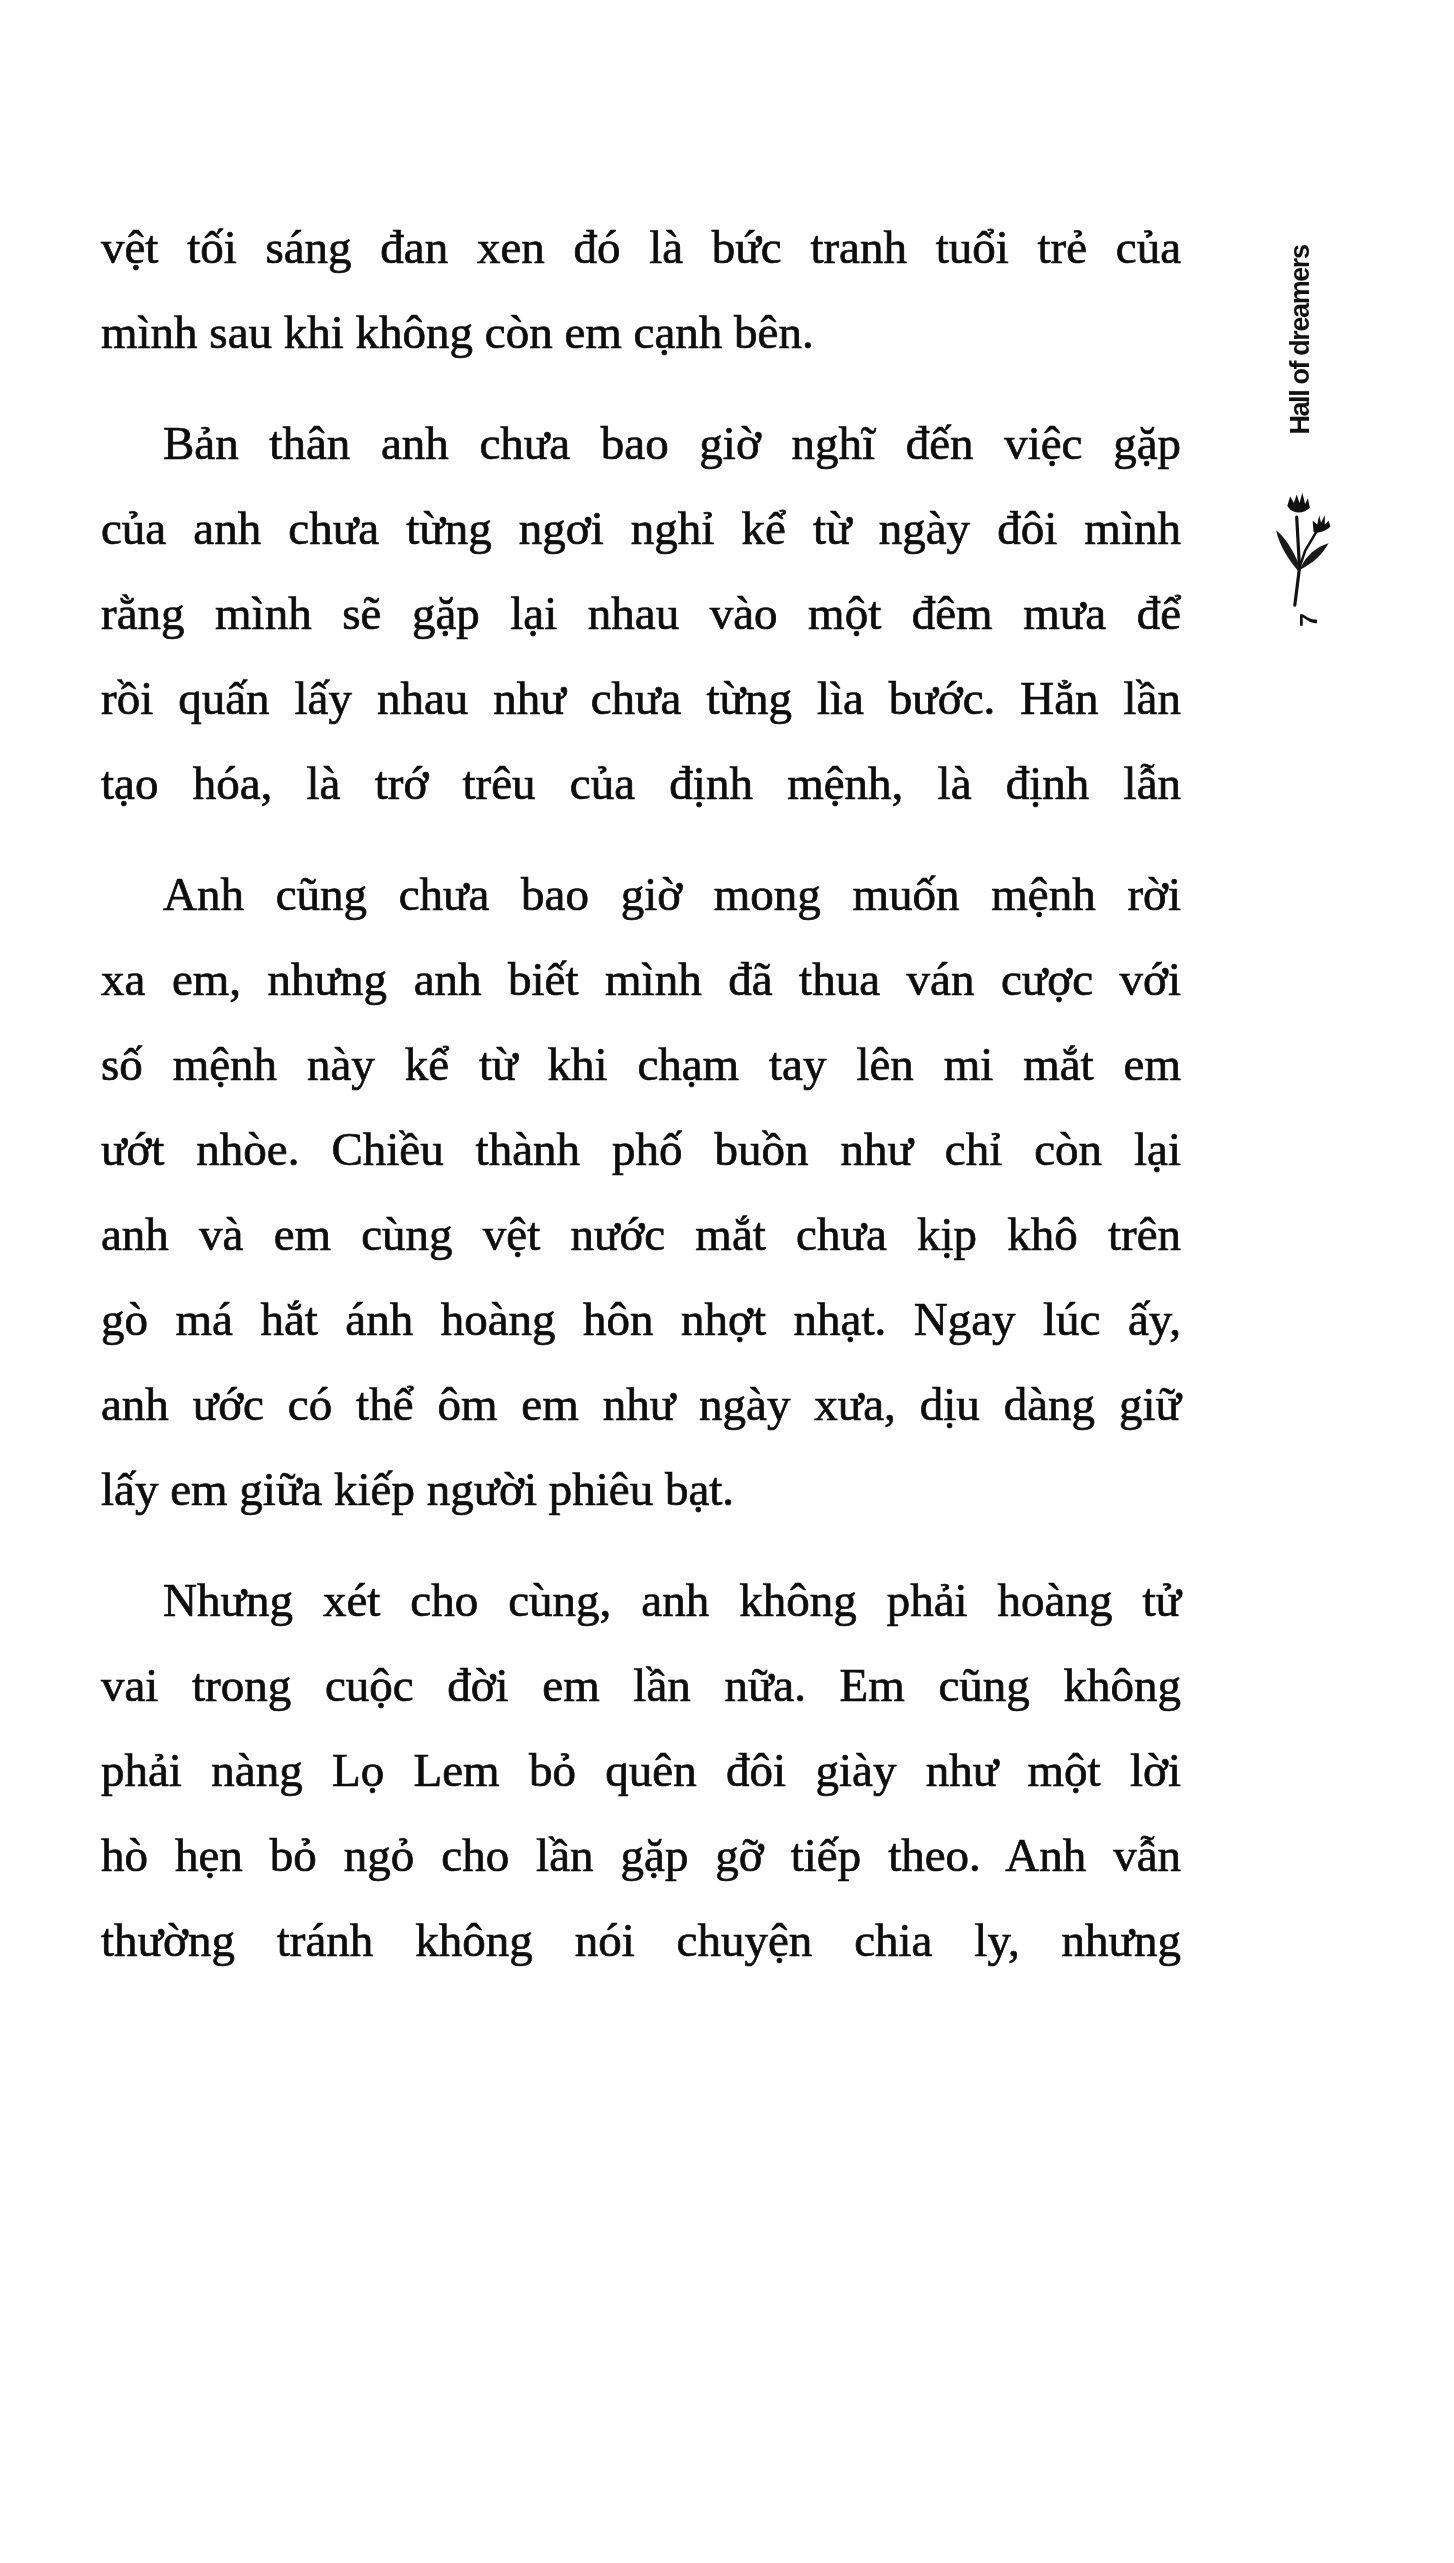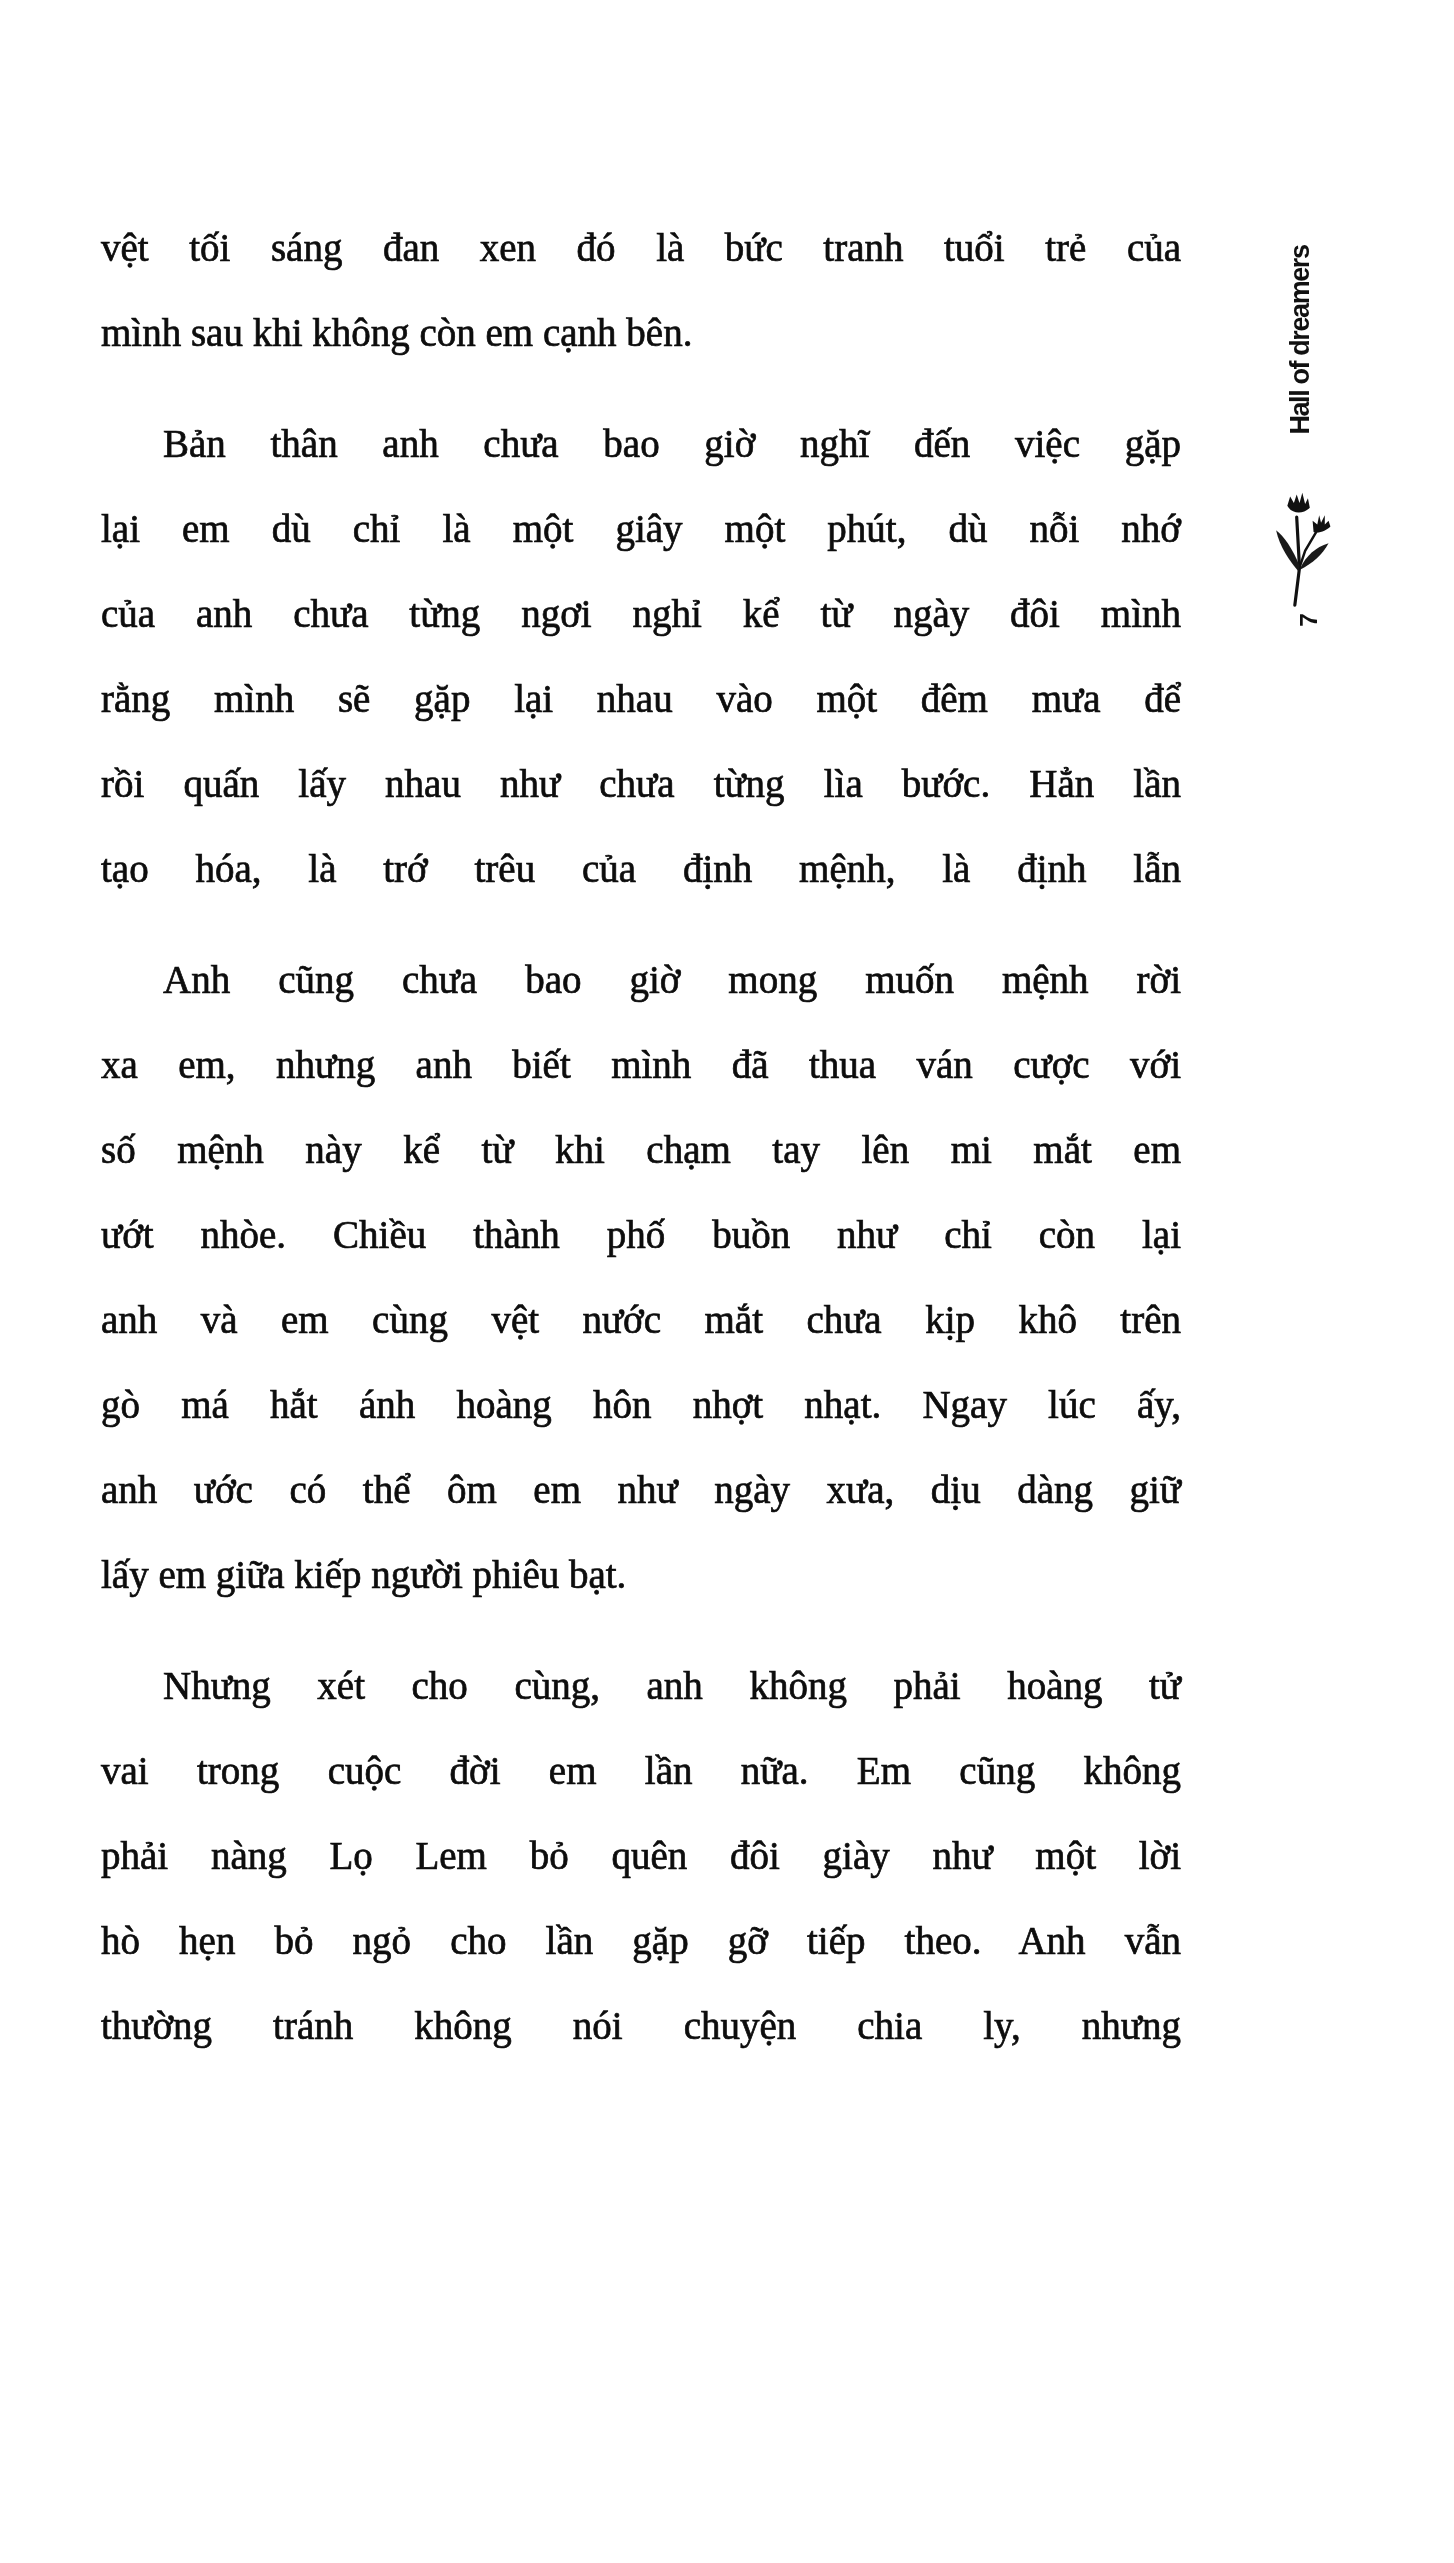--- a/index.html
+++ b/index.html
@@ -20,21 +20,21 @@
     width: 1454px; height: 2563px;
     background: #ffffff;
   }
   .text-column {
     position: absolute;
     left: 101px;
     top: 205px;
     width: 1080px;
     color: #0d0d0d;
     font-family: "Liberation Serif", "DejaVu Serif", serif;
-    font-size: 39px;
+    font-size: 47px;
     line-height: 85px;
     -webkit-text-stroke: 0.7px #0d0d0d;
   }
   .para {
     margin: 0 0 26px 0;
     padding: 0;
   }
   .line {
     display: block;
     white-space: nowrap;
@@ -86,21 +86,20 @@
 
   <div class="text-column">
 
     <p class="para">
       <span class="line">vệt tối sáng đan xen đó là bức tranh tuổi trẻ của</span>
       <span class="line last">mình sau khi không còn em cạnh bên.</span>
     </p>
 
     <p class="para">
       <span class="line first">Bản thân anh chưa bao giờ nghĩ đến việc gặp</span>
-      <span class="line">lại em dù chỉ là một giây một phút, dù nỗi nhớ</span>
       <span class="line">của anh chưa từng ngơi nghỉ kể từ ngày đôi mình</span>
       <span class="line">rằng mình sẽ gặp lại nhau vào một đêm mưa để</span>
       <span class="line">rồi quấn lấy nhau như chưa từng lìa bước. Hẳn lần</span>
       <span class="line">tạo hóa, là trớ trêu của định mệnh, là định lẫn</span>
     </p>
 
     <p class="para">
       <span class="line first">Anh cũng chưa bao giờ mong muốn mệnh rời</span>
       <span class="line">xa em, nhưng anh biết mình đã thua ván cược với</span>
       <span class="line">số mệnh này kể từ khi chạm tay lên mi mắt em</span>

